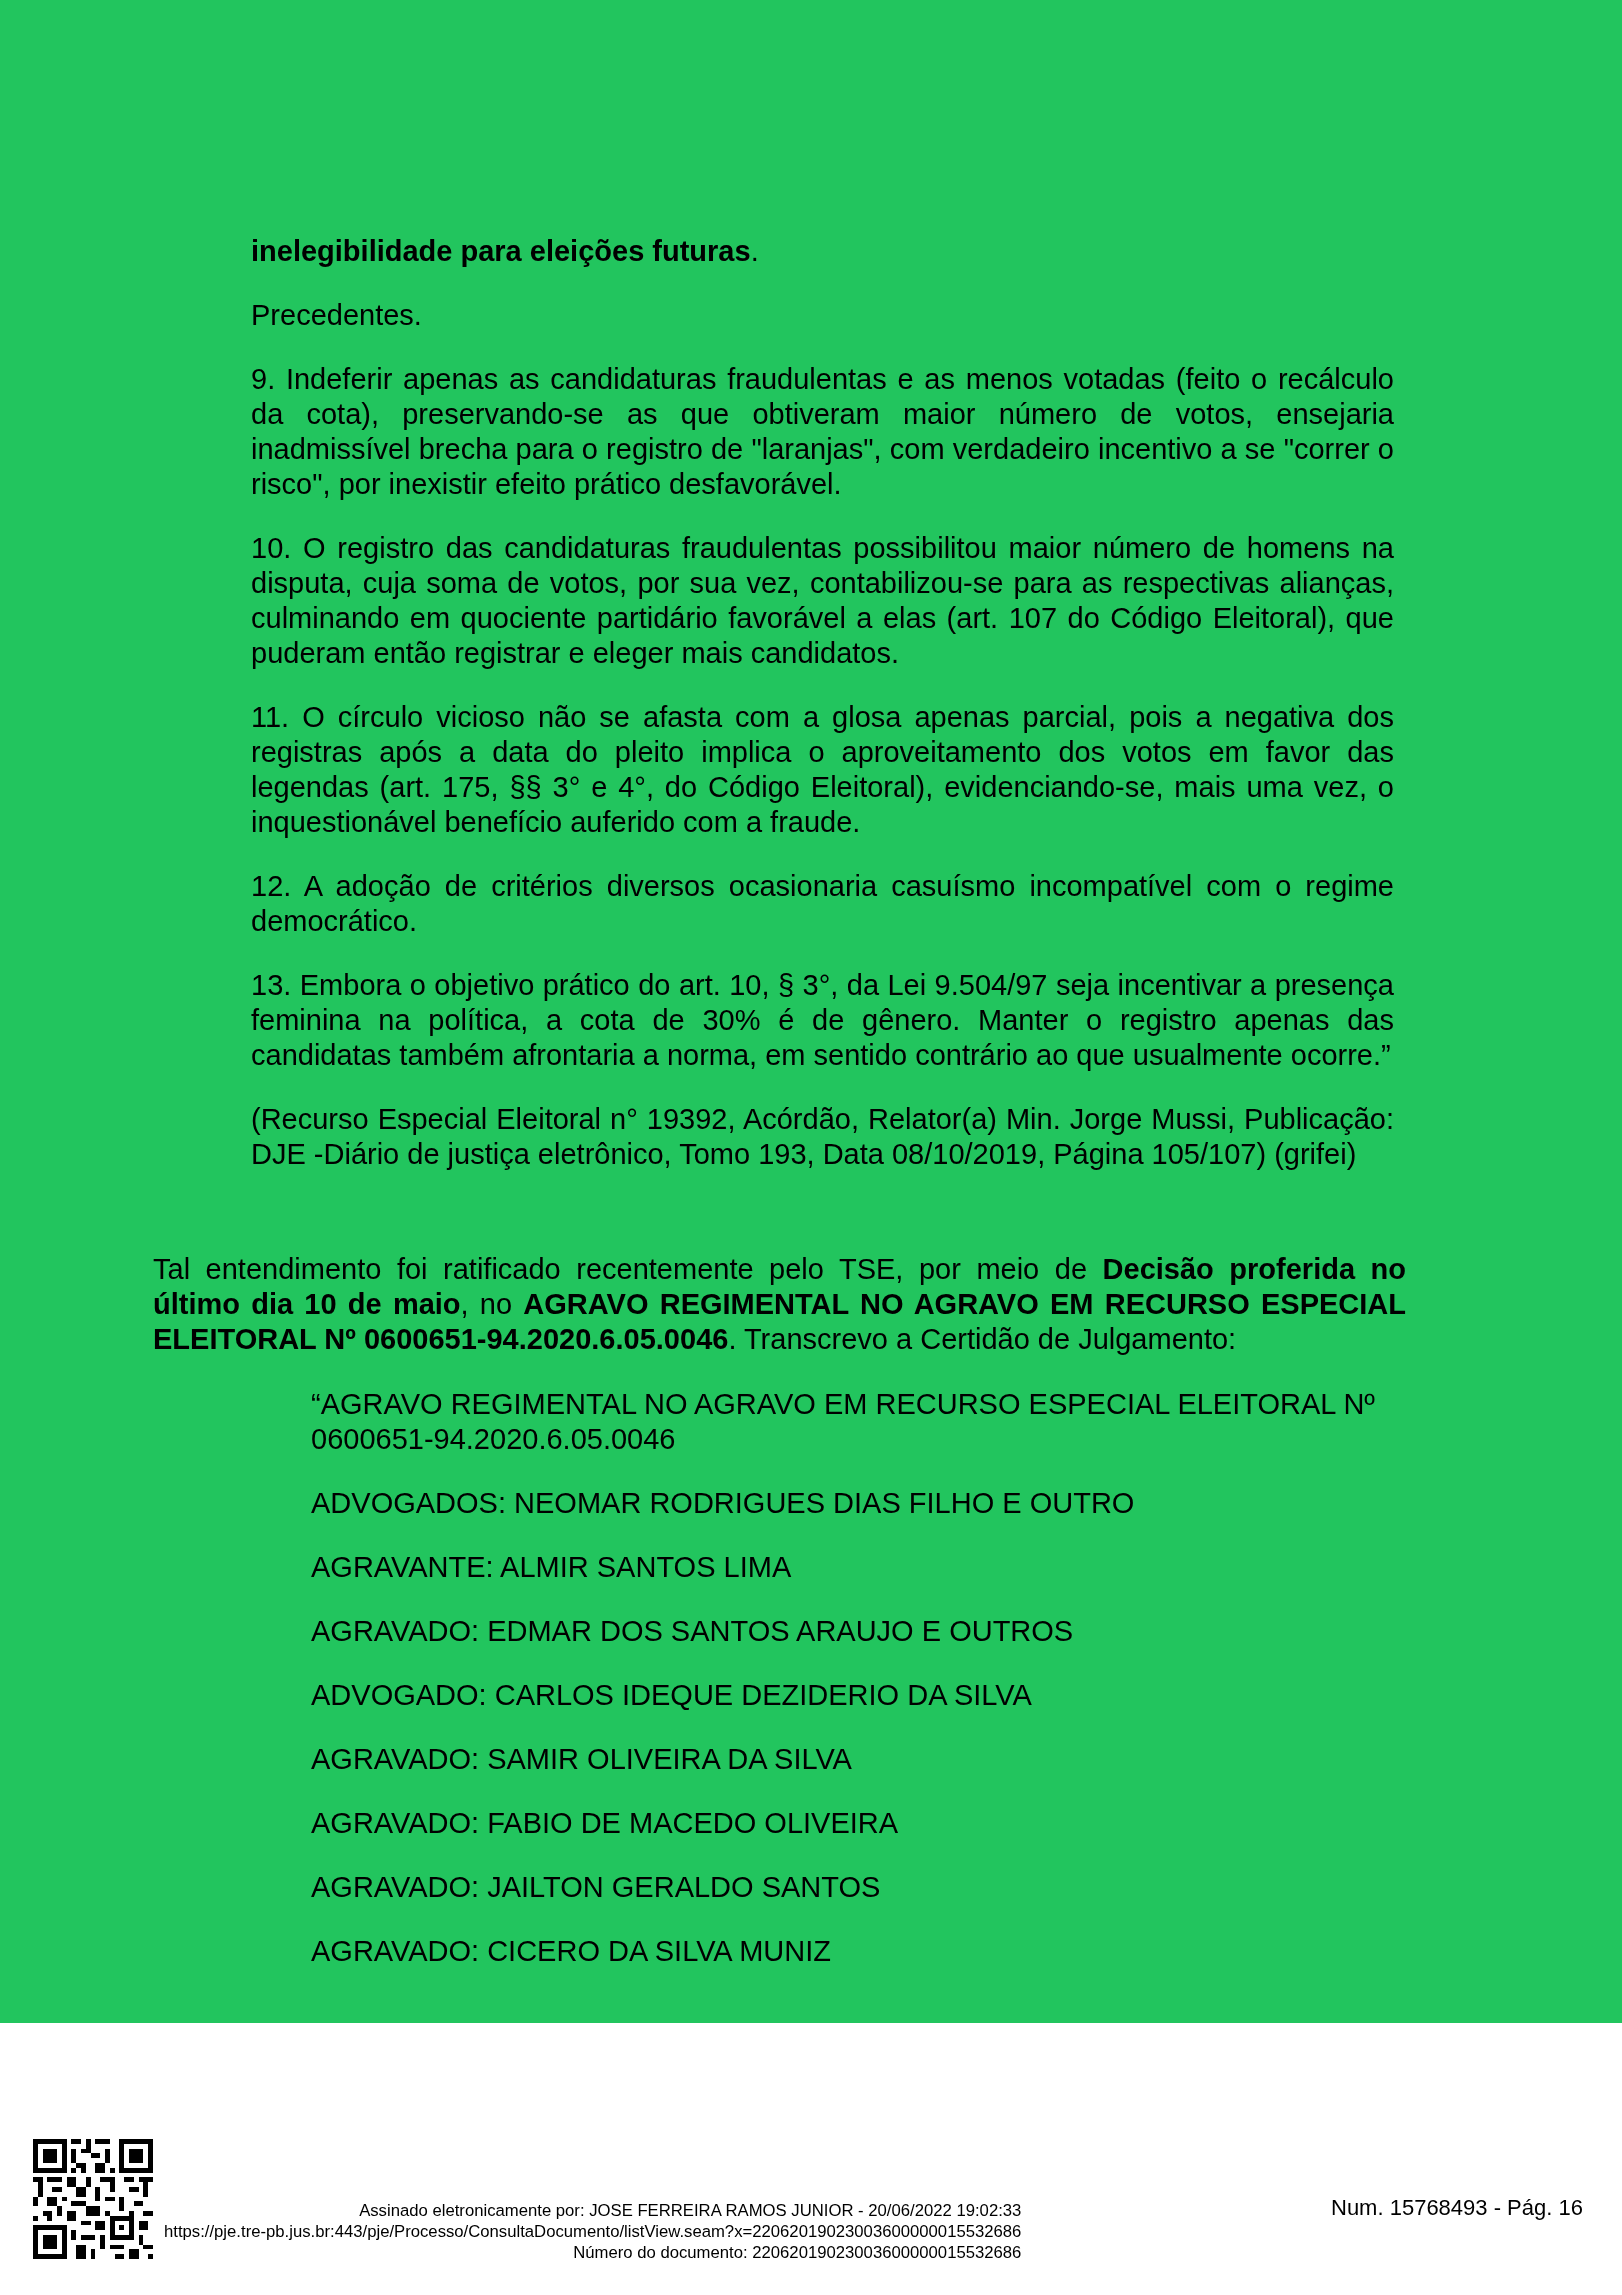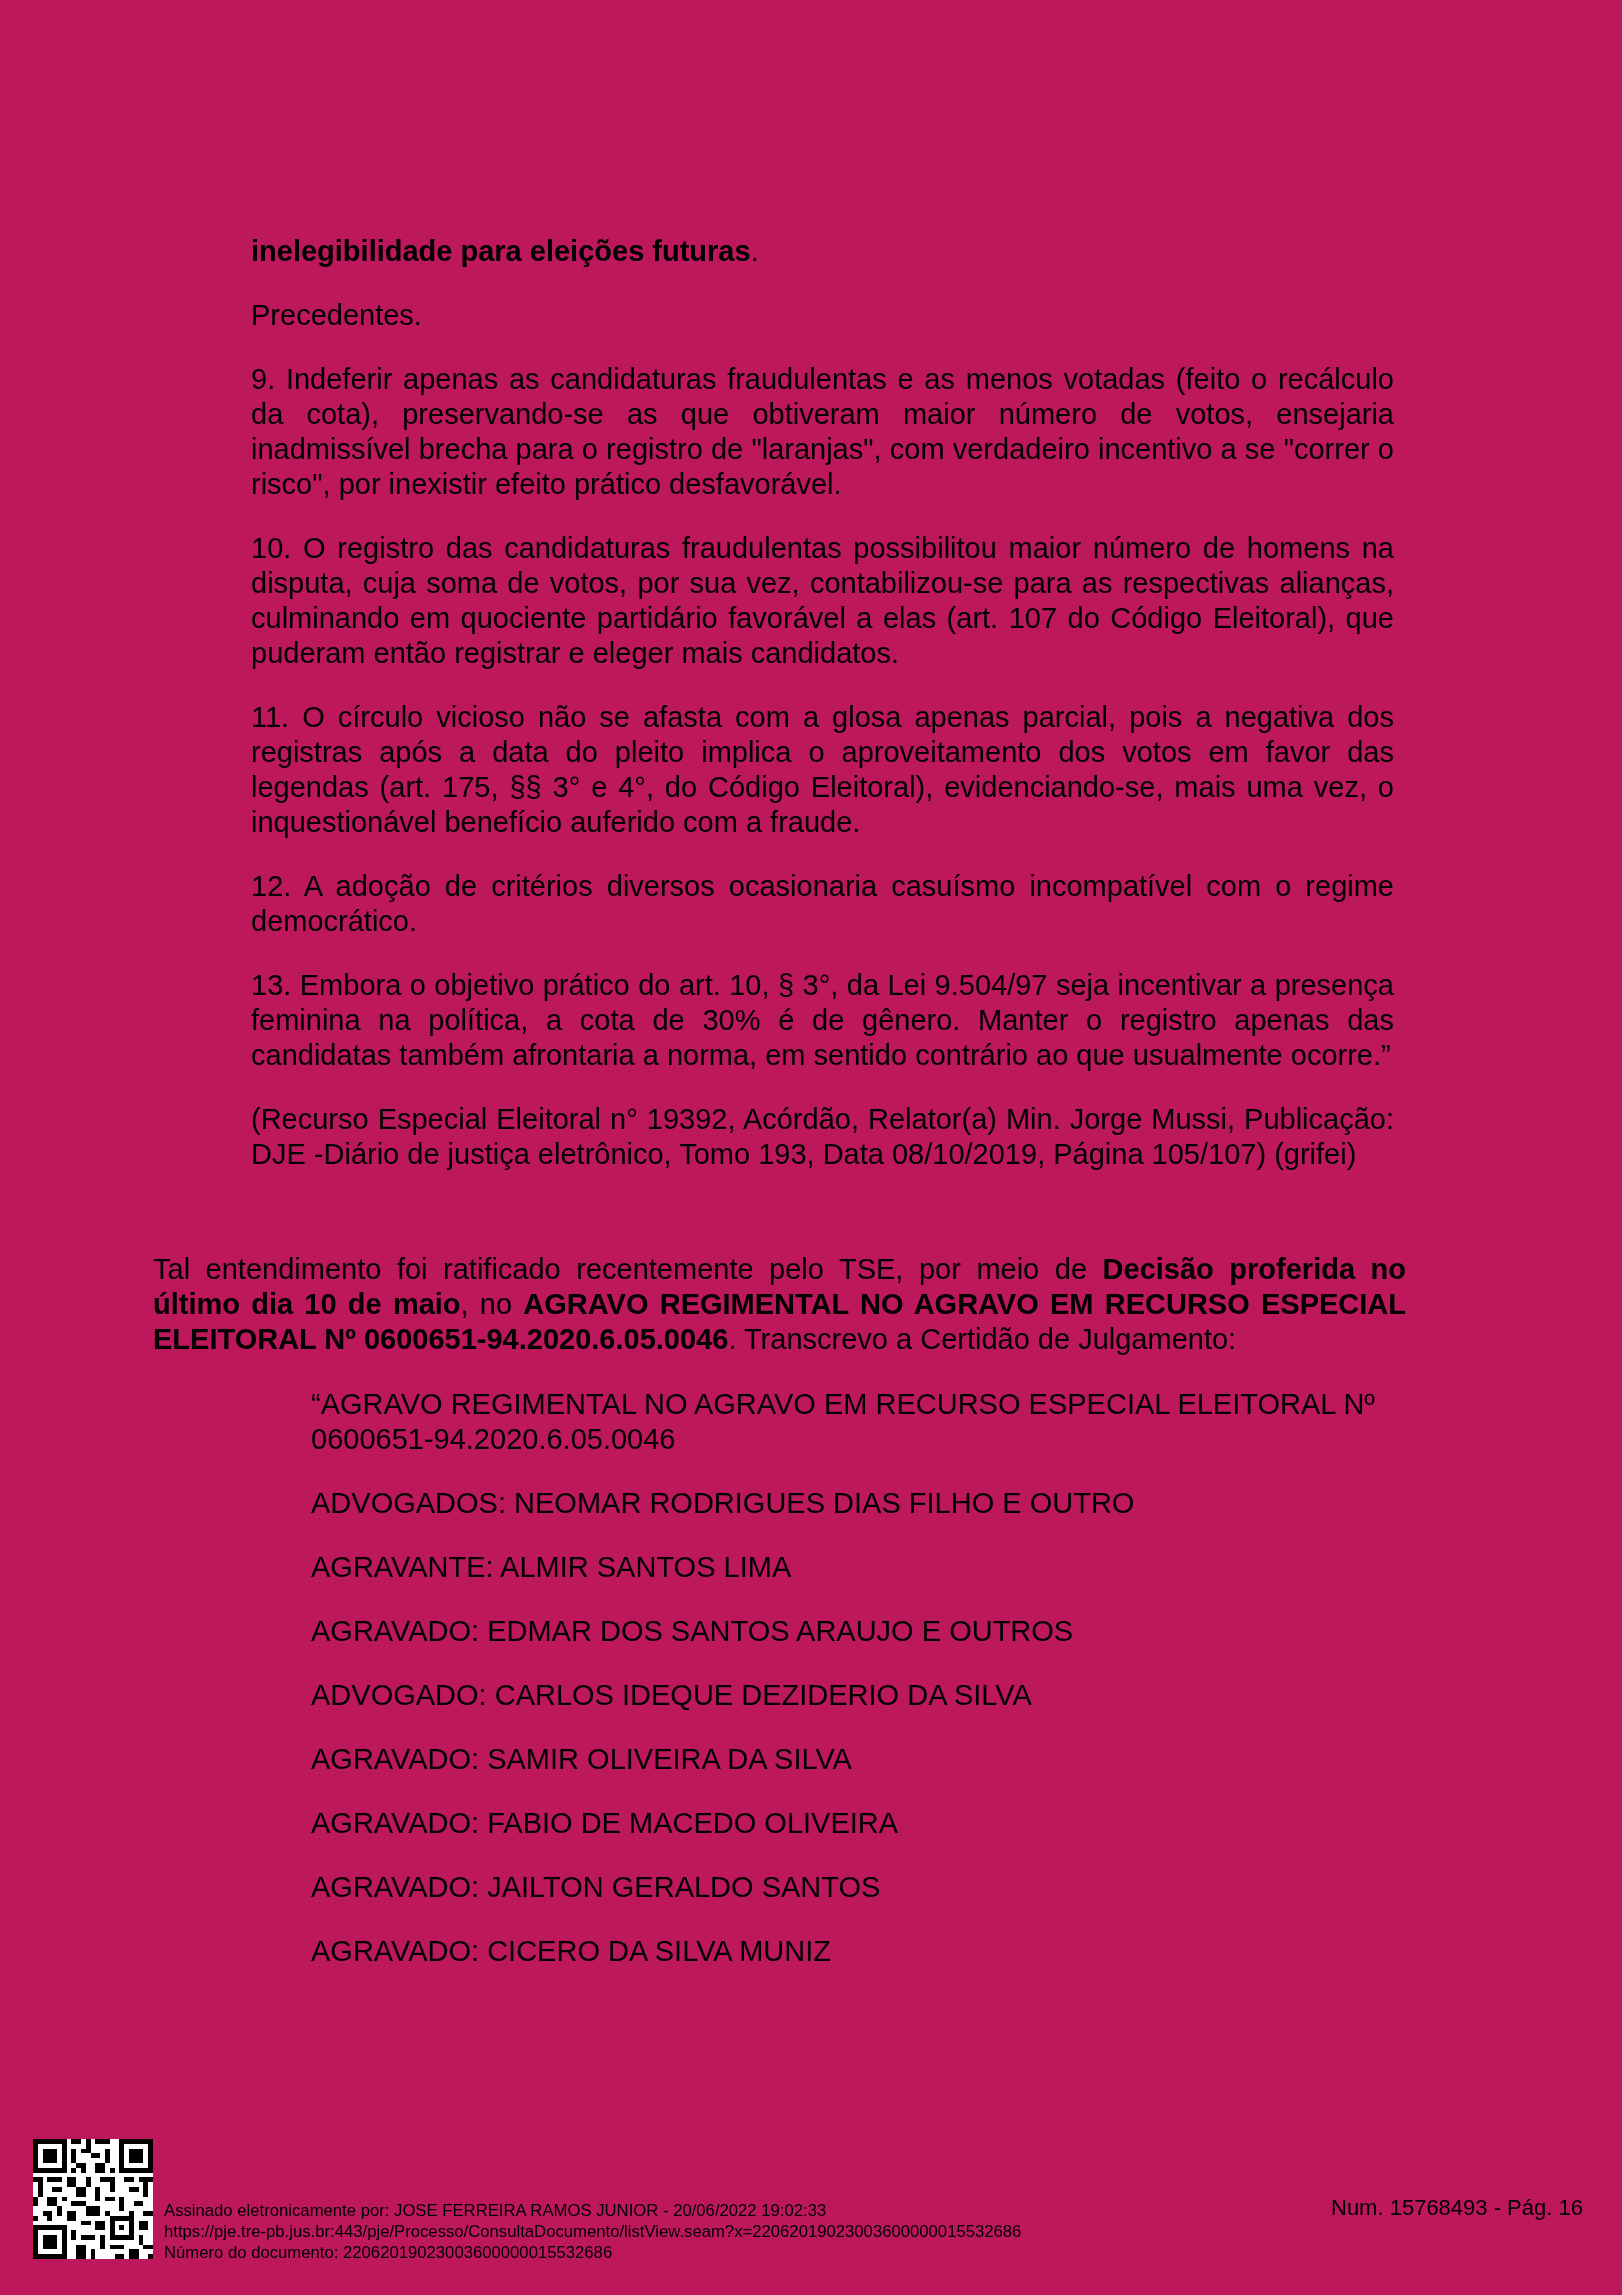--- a/index.html
+++ b/index.html
@@ -1,31 +1,31 @@
 <!DOCTYPE html>
 <html style="font-size:10.5px"><head>
 <meta charset="utf-8">
 <style>
   html, body { margin: 0; padding: 0; background: #ffffff; }
   body { width: 1622px; height: 2295px; position: relative; overflow: hidden;
          font-family: "Liberation Sans", "DejaVu Sans", sans-serif; color: #000; }
-  .page { position: absolute; left: 0; top: 0; width: 1622px; height: 2295px; background: #be185d; }
+  .page { position: absolute; left: 0; top: 0; width: 1622px; height: 2023px; background: #22c55e; }
 
   .quote-block { position: absolute; left: 251px; top: 234px; width: 1143px; font-size: 29px; line-height: 35px; }
   .quote-block p { margin: 0 0 29px 0; text-align: justify; text-align-last: left; }
   .bold { font-weight: bold; }
 
   .main-para { position: absolute; left: 141px; top: 1240px; width: 1253px; font-size: 29px; line-height: 35px; text-align: justify; text-align-last: left; margin: 12px; }
 
   .cert { position: absolute; left: 311px; top: 1387px; width: 1083px; font-size: 29px; line-height: 35px; }
   .cert p { margin: 0 0 29px 0; }
 
   .footer-qr { position: absolute; left: 33px; top: 2139px; width: 120px; height: 120px; }
   .footer-text { position: absolute; left: 164px; top: 2200px; font-size: 16.7px; line-height: 21px; white-space: nowrap; }
-  .footer-text div { height: 21px; }
+  .footer-text div { height: 21px; text-align: right; }
   .footer-num { position: absolute; left: 1331px; top: 2195px; font-size: 22px; line-height: 26px; white-space: nowrap; }
 </style>
 </head>
 <body>
 
 <div class="page">
 
   <div class="quote-block">
     <p><span class="bold">inelegibilidade para eleições futuras</span><span>.</span></p>
     <p>Precedentes.</p>

